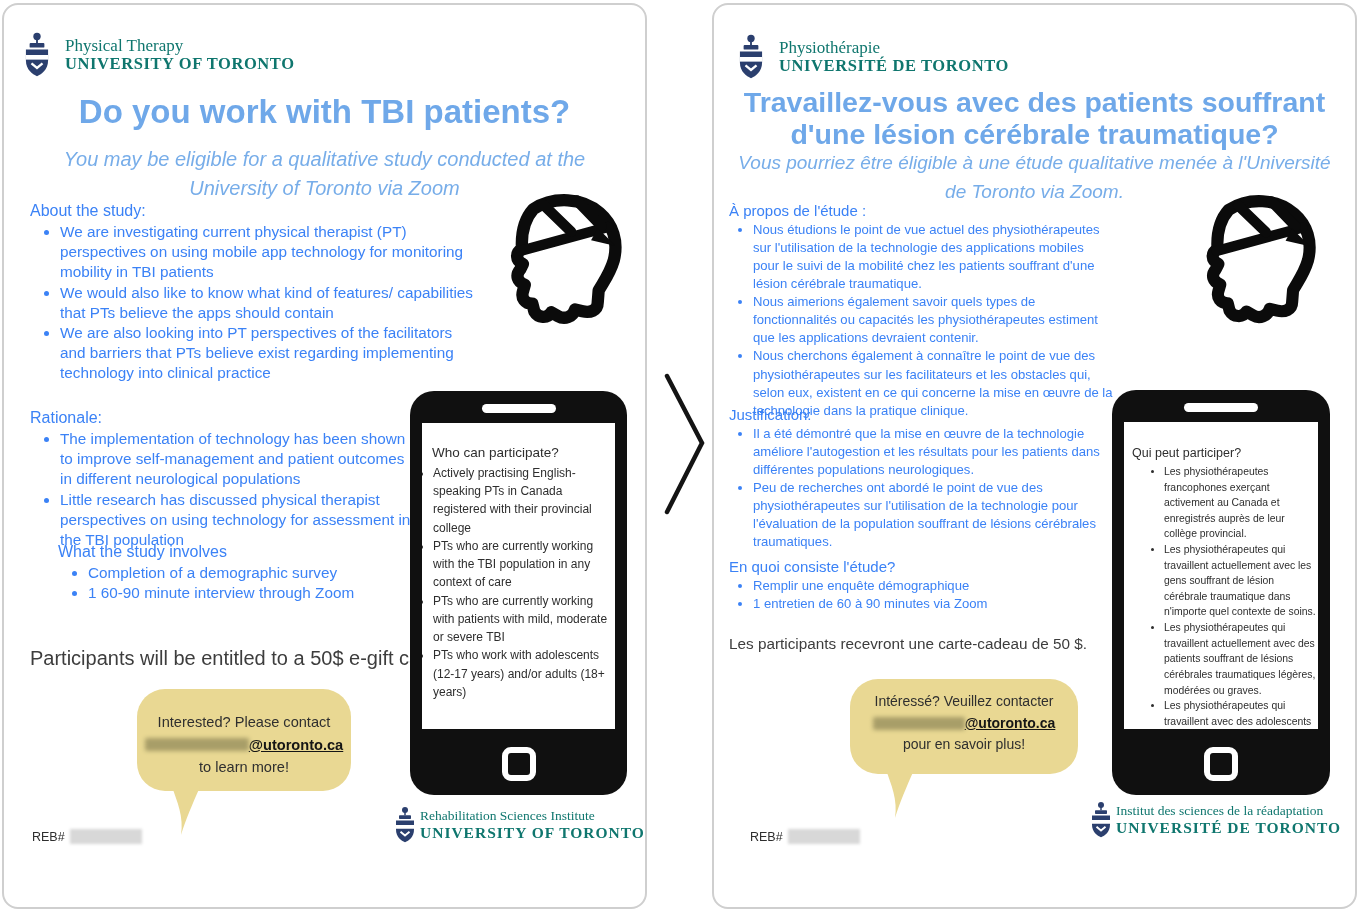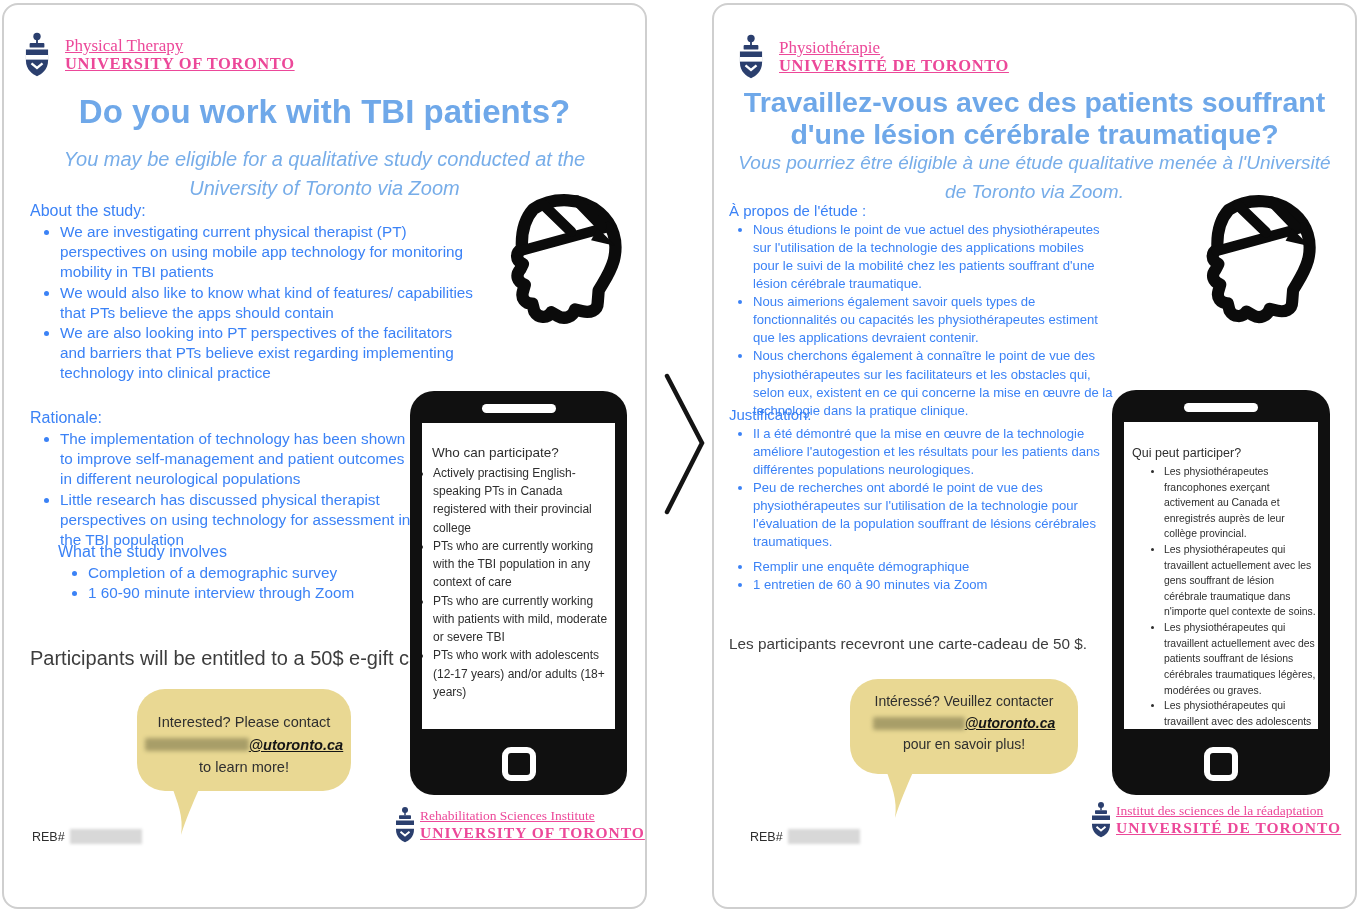--- a/index.html
+++ b/index.html
@@ -12,21 +12,21 @@
     border:2px solid #cfcfcf;border-radius:16px;
   }
   .card.en{left:2px;}
   .card.fr{left:712px;}
 
   
   .logo-top{position:absolute;display:flex;align-items:center;gap:9px;}
   .en .logo-top{top:26px;left:14px;}
   .fr .logo-top{top:28px;left:18px;}
   .crest{flex:0 0 auto;}
-  .logo-text{font-family:"Liberation Serif", serif;color:#ec4899;line-height:1.12;text-decoration:underline;}
+  .logo-text{font-family:"Liberation Serif", serif;color:#0f766e;line-height:1.12;}
   .logo-text .l1{font-size:17px;}
   .logo-text .l2{font-size:16.5px;font-weight:700;letter-spacing:0.6px;}
 
   
   .title{
     position:absolute;left:50%;transform:translateX(-50%);width:616px;text-align:center;
     color:#6fa8e9;font-weight:700;
   }
   .en .title{top:88px;font-size:33px;}
   .fr .title{top:82px;font-size:28.5px;line-height:1.12;}
@@ -88,21 +88,21 @@
     position:absolute;background:#e9d893;border-radius:28px;text-align:center;
     color:#2f2f2f;
   }
   .en .bubble{top:684px;left:133px;width:214px;height:102px;font-size:14.6px;padding-top:22px;box-sizing:border-box;}
   .fr .bubble{top:674px;left:136px;width:228px;height:95px;font-size:14px;padding-top:12px;box-sizing:border-box;}
   .bubble .row{line-height:1.55;}
   .bubble .email-row{display:flex;justify-content:center;align-items:center;line-height:1.55;}
   .redact-email{display:inline-block;height:13px;background:#a89e68;filter:blur(2px);border-radius:2px;}
   .en .redact-email{width:104px;}
   .fr .redact-email{width:92px;}
-  .bubble .email{font-weight:700;text-decoration:underline;color:#151515;font-style:italic;}
+  .bubble .email{font-weight:700;text-decoration:underline;color:#151515;}
   .bubble-tail{position:absolute;}
   .en .bubble-tail{top:782px;left:168px;}
   .fr .bubble-tail{top:765px;left:172px;}
 
   
   .reb{position:absolute;display:flex;align-items:center;gap:5px;font-size:12.5px;color:#2e2e2e;}
   .en .reb{top:824px;left:28px;}
   .fr .reb{top:824px;left:36px;}
   .redact-reb{width:72px;height:15px;background:#d8d8d8;filter:blur(1.5px);}
   .logo-bottom{position:absolute;display:flex;align-items:center;gap:0;}
@@ -277,20 +277,21 @@
 
   <div class="sec sec-just">
     <h3>Justification:</h3>
     <ul>
       <li>Il a été démontré que la mise en œuvre de la technologie améliore l'autogestion et les résultats pour les patients dans différentes populations neurologiques.</li>
       <li>Peu de recherches ont abordé le point de vue des physiothérapeutes sur l'utilisation de la technologie pour l'évaluation de la population souffrant de lésions cérébrales traumatiques.</li>
     </ul>
   </div>
 
   <div class="sec sec-enquoi">
+    <h3>En quoi consiste l'étude?</h3>
     <ul>
       <li>Remplir une enquête démographique</li>
       <li>1 entretien de 60 à 90 minutes via Zoom</li>
     </ul>
   </div>
 
   <div class="gift">Les participants recevront une carte-cadeau de 50 $.</div>
 
   <div class="phone">
     <div class="speaker"></div>

